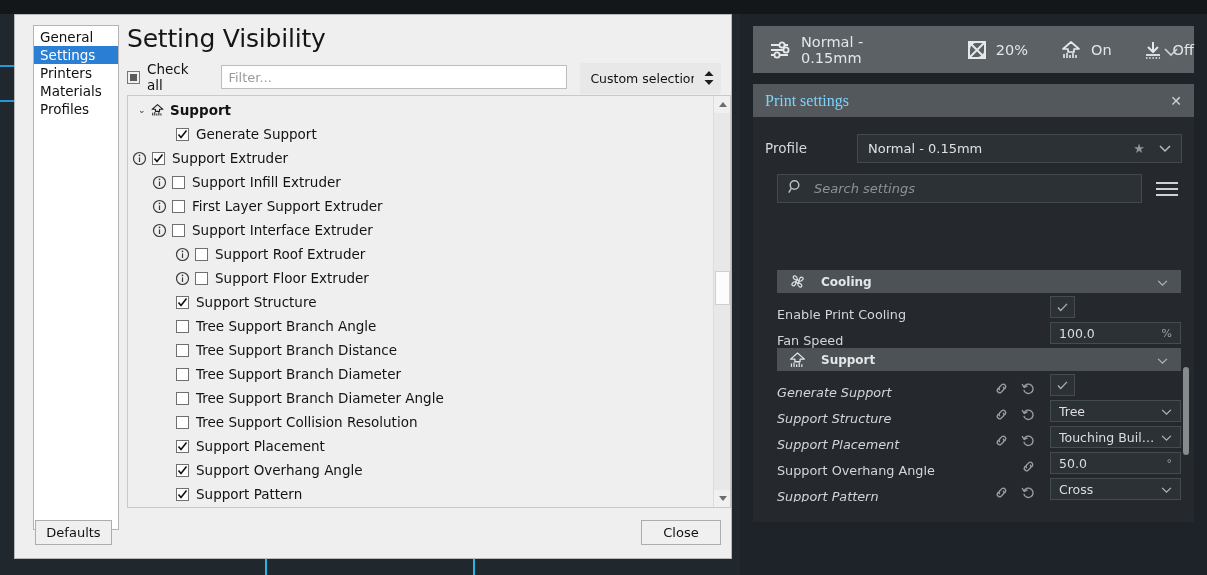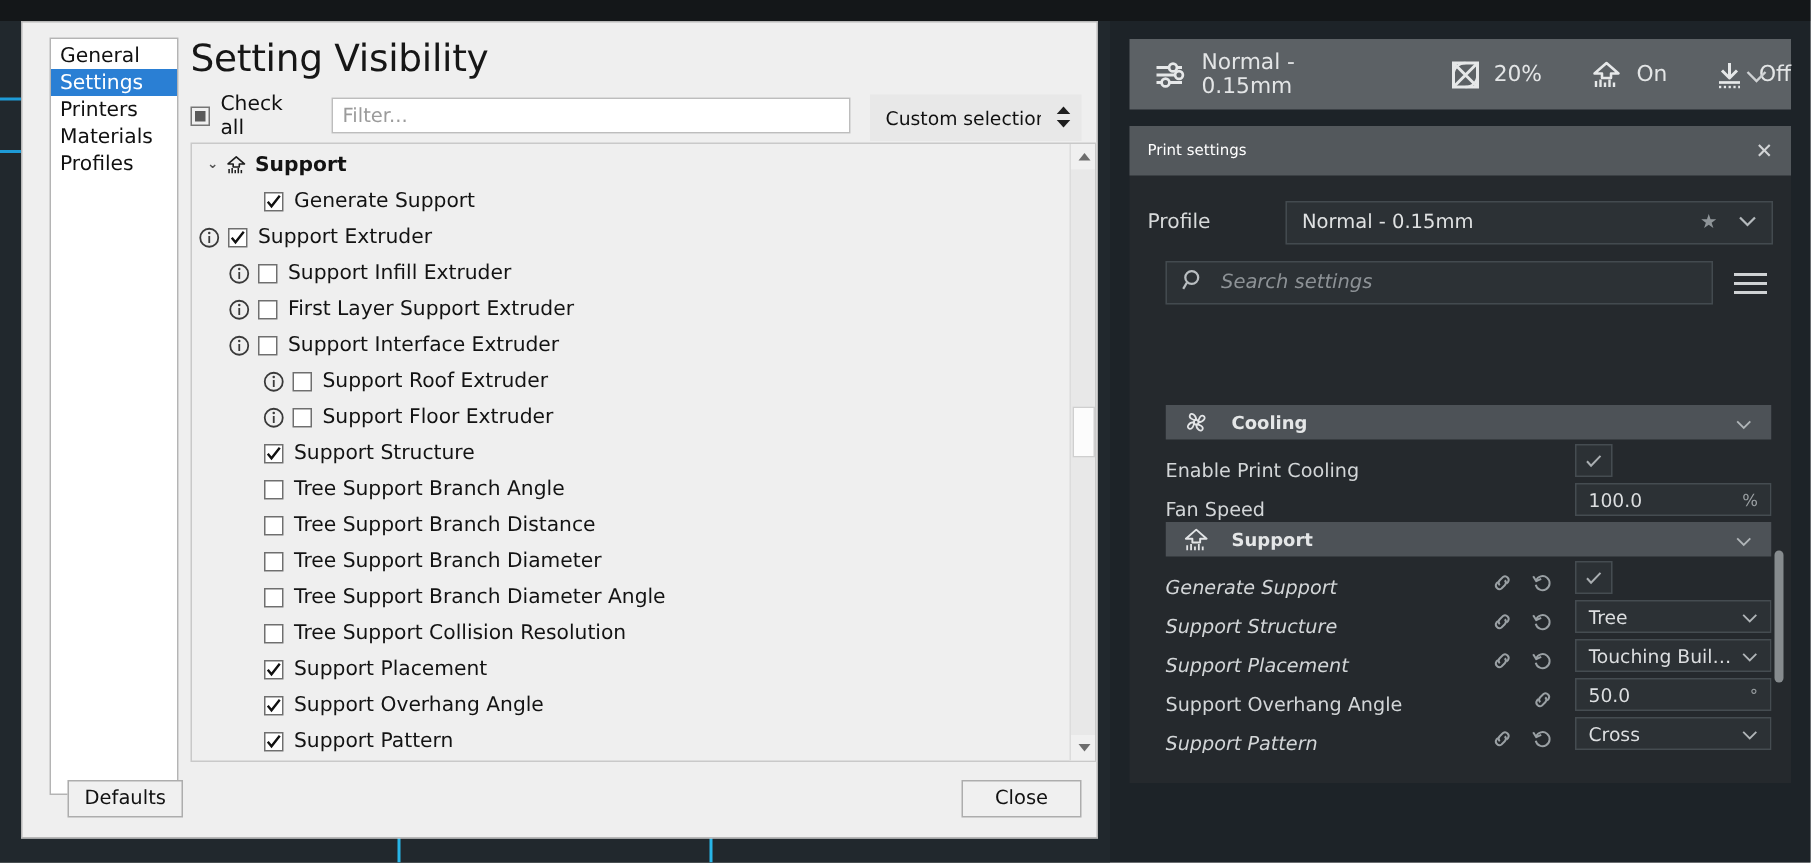--- a/index.html
+++ b/index.html
@@ -83,21 +83,21 @@
   
   #tree-scroll { position:absolute; right:0; top:0; width:17px; height:100%; background:#efefef; border-left:1px solid #dcdcdc; }
   .sb-btn { width:17px; height:17px; background:#f0f0f0; display:flex; align-items:center; justify-content:center; }
   .sb-track { position:absolute; left:0; top:17px; bottom:17px; width:17px; background:#e8e8e8; }
   #tree-thumb { position:absolute; left:1px; top:175px; width:15px; height:34px; background:#fcfcfc; border:1px solid #cfcfcf; }
   .tri { width:0; height:0; }
   .tri-up { border-left:4px solid transparent; border-right:4px solid transparent; border-bottom:5px solid #6d6d6d; }
   .tri-dn { border-left:4px solid transparent; border-right:4px solid transparent; border-top:5px solid #6d6d6d; }
 
   
-  #prefs-footer { position:absolute; left:12px; right:0; bottom:0; height:52px;padding-left:32px; }
+  #prefs-footer { position:absolute; left:2px; right:0; bottom:0; height:52px;padding-left:32px; }
   .btn {
     position:absolute; height:25px; background:#f0f0f0; border:1px solid #adadad;
     font-size:13px; color:#111; display:flex; align-items:center; justify-content:center;
     font-family:"DejaVu Sans","Liberation Sans",sans-serif;
   }
   #btn-defaults { left:18px; top:14px; width:77px; }
   #btn-close { right:10px; top:14px; width:80px; }
 
   
   #right-col { position:absolute; right:0; top:15px; width:467px; height:575px; }
@@ -110,21 +110,21 @@
   #hdr-profile { margin-left:17px; }
   #hdr-infill { margin-left:52px; }
   #hdr-support { margin-left:32px; }
   #hdr-adhesion { margin-left:30px; }
   #hdr-chevron { position:absolute; right:16px; top:18px; }
 
   #print-settings-panel {
     position:absolute; left:13px; top:69px; width:441px; height:438px; background:#25292d;
   }
   #ps-title-bar { height:33px; background:#53585c; display:flex; align-items:center; padding:0 12px; }
-  #ps-title { font-size:10px; color:#ffffff; }
+  #ps-title { font-size:16px; color:#7dd3fc;font-family:Liberation Serif, serif; }
   #ps-close { margin-left:auto; color:#d2d4d6; font-size:14px; line-height:14px; }
 
   #profile-row { display:flex; align-items:center; height:30px; margin:16px 12px 0 12px; }
   #profile-label { font-size:13.5px; color:#d7d9da; width:92px; }
   #profile-select {
     flex:1; height:29px; background:#2c3135; border:1px solid #434a4f;
     display:flex; align-items:center; padding:0 10px; font-size:13px; color:#dfe1e2;
   }
   #profile-star { margin-left:auto; margin-right:14px; color:#8f9599; font-size:13px; }
   #profile-chev { color:#b5babd; }

